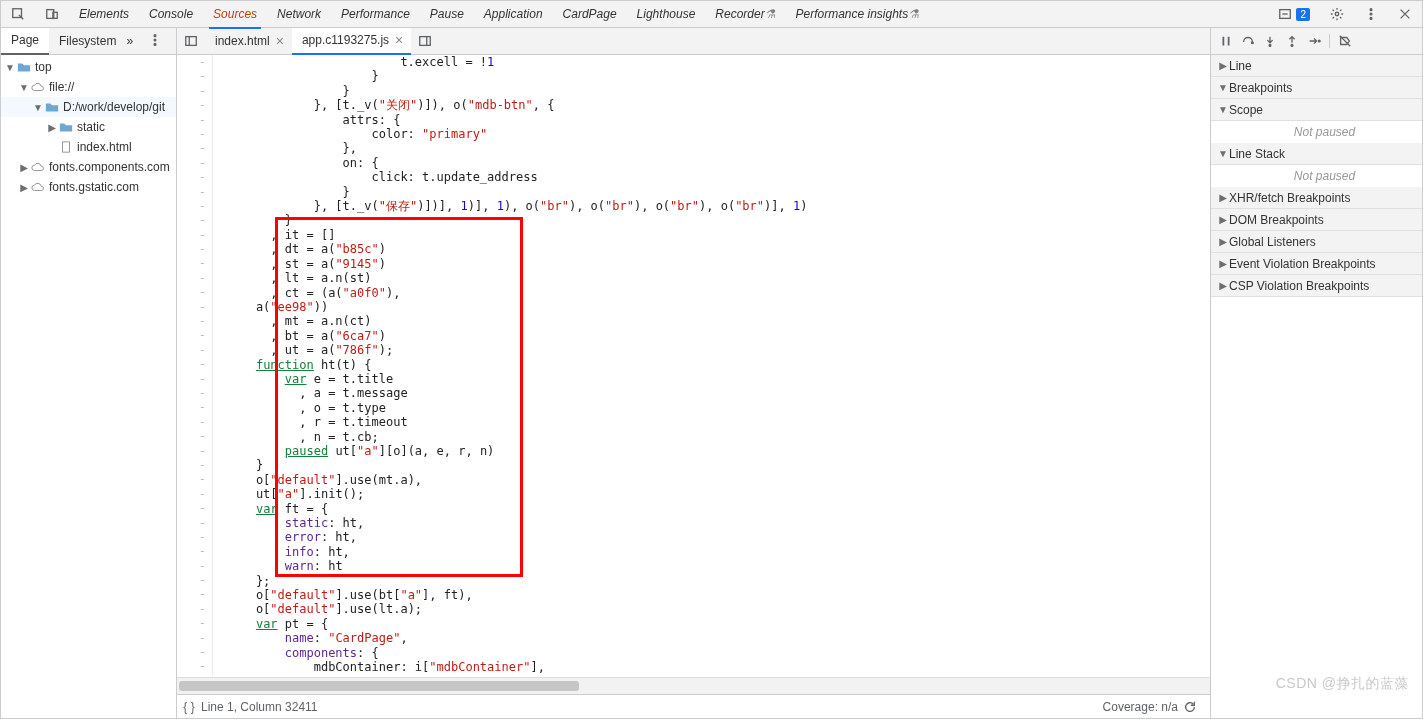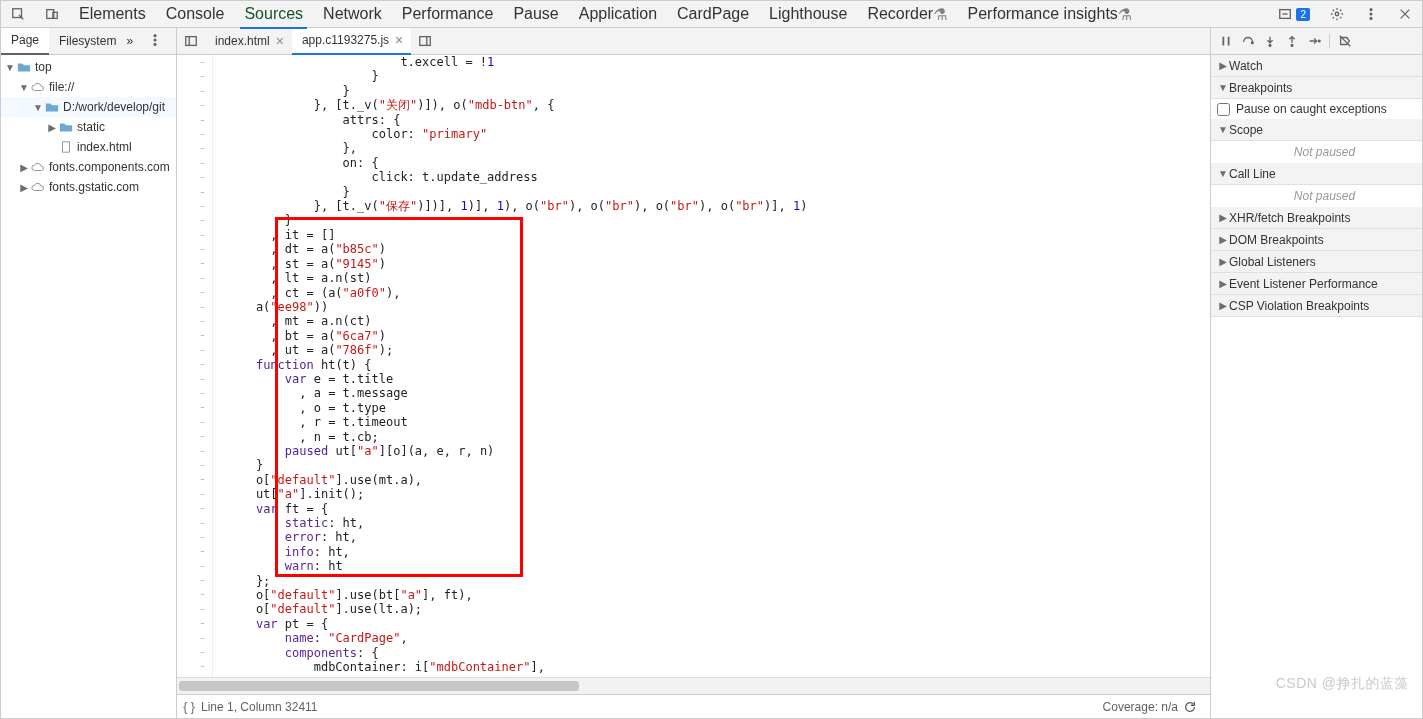--- a/index.html
+++ b/index.html
@@ -3,22 +3,22 @@
 <meta charset="utf-8">
 <style>
 * { margin: 0; padding: 0; box-sizing: border-box; }
 body { font-family: "Segoe UI", Helvetica, Arial, sans-serif; font-size: 12px; color: #333; background: #fff; overflow: hidden; }
 
 .devtools { display: flex; flex-direction: column; width: 1423px; height: 719px; border: 1px solid #ccc; }
 
 
 .main-tabs { display: flex; align-items: center; height: 27px; border-bottom: 1px solid #ccc; background: #f3f3f3; }
 .main-tabs .icon-btn, .main-tabs .tab { height: 27px; display: flex; align-items: center; padding: 0 10px; cursor: pointer; color: #333; }
-.main-tabs .tab { position: relative; font-size: 16px; }
-.main-tabs .tab.active { color: #14532d; }
+.main-tabs .tab { position: relative; font-size: 12px; font-style: italic; }
+.main-tabs .tab.active { color: #c2410c; }
 .main-tabs .tab.active::after { content: ""; position: absolute; left: 6px; right: 6px; bottom: -1px; height: 2px; background: #1a73e8; }
 .main-tabs .spacer { flex: 1; }
 .main-tabs .badge { background: #1a73e8; color: #fff; border-radius: 2px; font-size: 10px; padding: 1px 4px; margin-left: 4px; }
 .icon { display: inline-flex; align-items: center; justify-content: center; }
 .icon svg { width: 14px; height: 14px; stroke: #5f6368; fill: none; stroke-width: 1.5; }
 
 
 .body { flex: 1; display: flex; min-height: 0; }
 
 
@@ -40,21 +40,21 @@
 .file-tabs { display: flex; align-items: center; height: 27px; border-bottom: 1px solid #ccc; background: #f3f3f3; }
 .ftab-btn { width: 28px; height: 27px; display: flex; align-items: center; justify-content: center; cursor: pointer; }
 .ftab { display: flex; align-items: center; height: 27px; padding: 0 8px 0 10px; gap: 6px; font-size: 12px; cursor: pointer; }
 .ftab.active { background: #fff; border-bottom: 2px solid #1a73e8; margin-bottom: -1px; justify-content: center; }
 .ftab .close { color: #888; font-size: 14px; }
 .code-wrap { flex: 1; display: flex; position: relative; overflow: hidden; font-family: Menlo, Consolas, monospace; font-size: 12px; line-height: 14.4px; }
 .gutter { width: 36px; background: #fff; text-align: right; color: #bbb; border-right: 1px solid #eee; }
 .gutter div { height: 14.4px; padding-right: 6px; }
 .code { flex: 1; position: relative; white-space: pre; color: #222; overflow: auto; }
 .code-inner { position: relative; padding-left: 14px; }
-.kw { color: #4c1d95; }
+.kw { color: #15803d; text-decoration: underline; }
 .str { color: #c41a16; }
 .num { color: #1c00cf; }
 .prop { color: #5c2699; }
 .redbox { position: absolute; border: 3px solid #f00; pointer-events: none; }
 .hscroll { height: 17px; border-top: 1px solid #ddd; background: #f2f2f2; display: flex; align-items: center; }
 .hscroll .thumb { height: 10px; width: 400px; margin-left: 2px; background: #c6c6c6; border-radius: 3px; }
 
 
 .status { height: 24px; border-top: 1px solid #ccc; display: flex; align-items: center; font-size: 12px; color: #5f6368; padding: 0 8px 0 0; }
 .status .sicon { width: 24px; display: flex; justify-content: center; }
@@ -410,55 +410,51 @@
         <span class="icon">
             <svg viewBox="0 0 16 16">
               <path d="M3 4h7l3 4-3 4H3z"></path>
               <path d="M2 2l12 12"></path>
             </svg>
           </span>
       </div>
       <div class="dbg-sections" id="dbg-host">
           <div class="dbg-sec-hdr">
             <span class="tw">▶</span>
-            <span>Watch</span>
+            <span>Line</span>
           </div>
           <div class="dbg-sec-hdr">
             <span class="tw">▼</span>
             <span>Breakpoints</span>
           </div>
-          <div class="dbg-sec-body chk" style="padding: 0px 6px;">
-            <input type="checkbox" style="">
-            <span>Pause on caught exceptions</span>
-          </div>
           <div class="dbg-sec-hdr">
             <span class="tw">▼</span>
             <span>Scope</span>
           </div>
           <div class="dbg-sec-body muted">Not paused</div>
           <div class="dbg-sec-hdr">
             <span class="tw">▼</span>
-            <span>Call Line</span>
+            <span>Line Stack</span>
           </div>
           <div class="dbg-sec-body muted">Not paused</div>
           <div class="dbg-sec-hdr">
             <span class="tw">▶</span>
             <span>XHR/fetch Breakpoints</span>
           </div>
           <div class="dbg-sec-hdr">
             <span class="tw">▶</span>
             <span>DOM Breakpoints</span>
           </div>
           <div class="dbg-sec-hdr">
             <span class="tw">▶</span>
             <span>Global Listeners</span>
           </div>
           <div class="dbg-sec-hdr">
             <span class="tw">▶</span>
-            <span>Event Listener Performance</span>
+            <span>Event Violation Breakpoints</span>
           </div>
           <div class="dbg-sec-hdr">
             <span class="tw">▶</span>
             <span>CSP Violation Breakpoints</span>
           </div>
         </div>
     </div>
 
   </div>
 </div>

